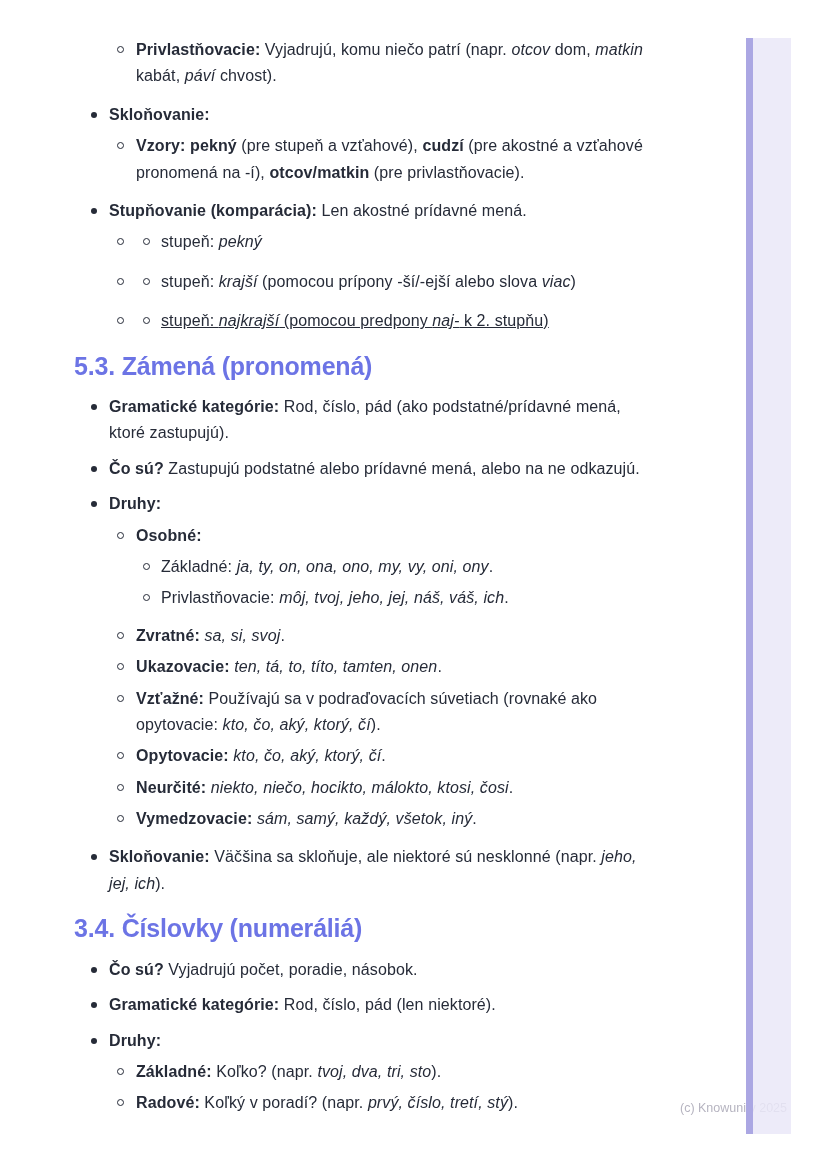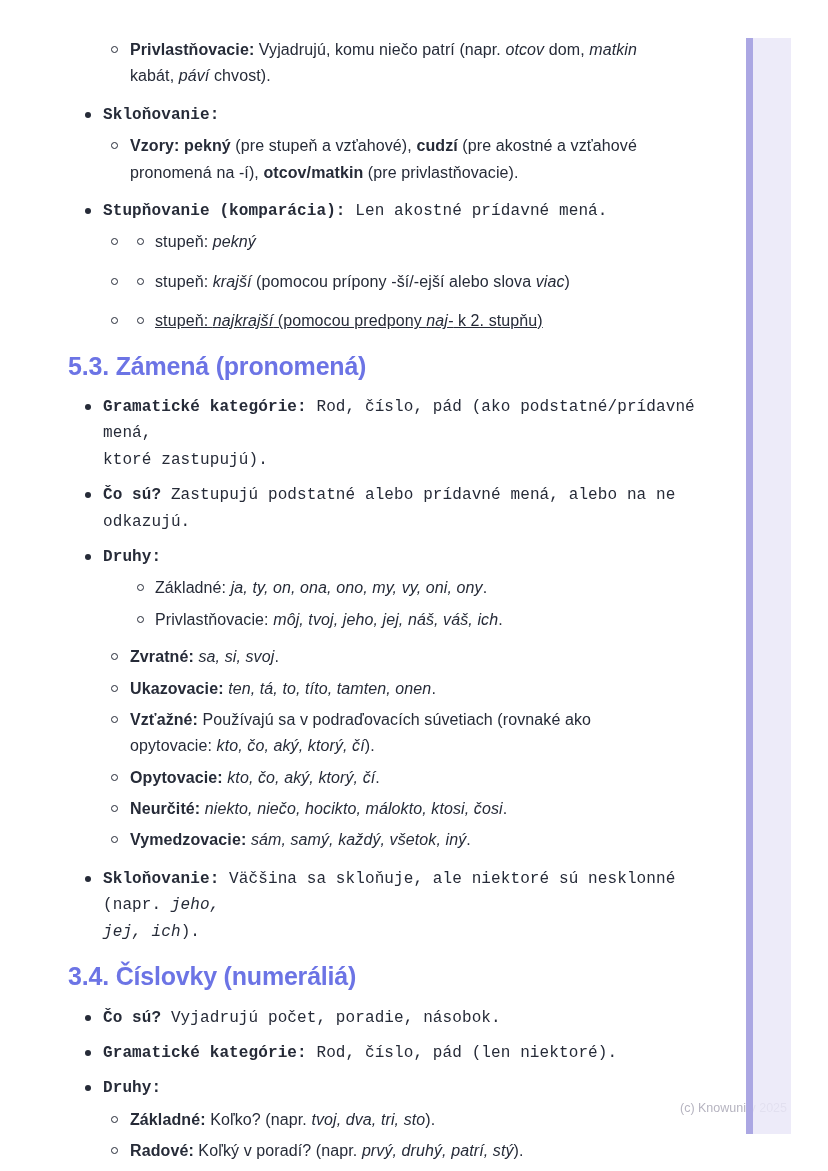--- a/index.html
+++ b/index.html
@@ -6,37 +6,37 @@
   .page{
     position:relative;
     width:828px;height:1171px;
     background:#ffffff;
     overflow:hidden;
     font-family:"Liberation Sans",sans-serif;
     color:#262b38;
   }
   .doc{
     position:absolute;
-    top:32px;left:68px;right:92px;
+    top:32px;left:74px;right:92px;
     font-size:16px;
     line-height:1.65;
     letter-spacing:0.1px;
   }
   .b{font-weight:700;}
   .i{font-style:italic;}
   .h2{
     font-size:25px;
     font-weight:700;
     color:var(--accent,#6c74e5);
     margin:15px 0 12px 0;
     letter-spacing:-0.2px;
     line-height:1.3;
   }
   .li{position:relative;margin-bottom:5px;}
-  .l1{padding-left:35px;margin-top:9px;font-family:Liberation Mono, monospace;}
+  .l1{padding-left:35px;margin-top:9px;}
   .l2{padding-left:62px;margin-top:5px;}
   .l3{padding-left:87px;margin-top:5px;}
   .l3.double{margin-top:13px;}
   .l1 + .l3.double{margin-top:4px;}
   .l3 + .l2{margin-top:11px;}
   .l2 + .l1, .l3 + .l1{margin-top:12px;}
   .m{position:absolute;display:inline-block;box-sizing:border-box;}
   .m.disc{width:6px;height:6px;border-radius:50%;background:#262b38;top:10px;}
   .m.circle{width:7px;height:7px;border-radius:50%;border:1.6px solid #262b38;top:9px;}
   .bar-dark{
@@ -69,32 +69,33 @@
       <div class="li l1" style="padding-left: 35px;"><span class="m disc" style="left: 17px;"></span><span><span class="b">Skloňovanie:</span></span></div>
       <div class="li l2" style="padding-left: 62px;"><span class="m circle" style="left: 43px;"></span><span><span class="b">Vzory: pekný</span><span> (pre stupeň a vzťahové), </span><span class="b">cudzí</span><span> (pre akostné a vzťahové</span><br><span>pronomená na -í), </span><span class="b">otcov/matkin</span><span> (pre privlastňovacie).</span></span></div>
       <div class="li l1" style="padding-left: 35px;"><span class="m disc" style="left: 17px;"></span><span><span class="b">Stupňovanie (komparácia):</span><span> Len akostné prídavné mená.</span></span></div>
       <div class="li l3 double" style="padding-left: 87px;"><span class="m circle" style="left: 43px;"></span><span class="m circle" style="left: 69px;"></span><span><span>stupeň: </span><span class="i">pekný</span></span></div>
       <div class="li l3 double" style="padding-left: 87px;"><span class="m circle" style="left: 43px;"></span><span class="m circle" style="left: 69px;"></span><span><span>stupeň: </span><span class="i">krajší</span><span> (pomocou prípony -ší/-ejší alebo slova </span><span class="i">viac</span><span>)</span></span></div>
       <div class="li l3 double" style="padding-left: 87px; text-decoration: underline;"><span class="m circle" style="left: 43px;"></span><span class="m circle" style="left: 69px;"></span><span><span>stupeň: </span><span class="i">najkrajší</span><span> (pomocou predpony </span><span class="i">naj-</span><span> k 2. stupňu)</span></span></div>
       <div class="h2">5.3. Zámená (pronomená)</div>
       <div class="li l1" style="padding-left: 35px;"><span class="m disc" style="left: 17px;"></span><span><span class="b">Gramatické kategórie:</span><span> Rod, číslo, pád (ako podstatné/prídavné mená,</span><br><span>ktoré zastupujú).</span></span></div>
       <div class="li l1" style="padding-left: 35px;"><span class="m disc" style="left: 17px;"></span><span><span class="b">Čo sú?</span><span> Zastupujú podstatné alebo prídavné mená, alebo na ne odkazujú.</span></span></div>
       <div class="li l1" style="padding-left: 35px;"><span class="m disc" style="left: 17px;"></span><span><span class="b">Druhy:</span></span></div>
+      <div class="li l2" style="padding-left: 62px;"><span class="m circle" style="left: 43px;"></span><span><span class="b">Osobné:</span></span></div>
       <div class="li l3" style="padding-left: 87px;"><span class="m circle" style="left: 69px;"></span><span><span>Základné: </span><span class="i">ja, ty, on, ona, ono, my, vy, oni, ony</span><span>.</span></span></div>
       <div class="li l3" style="padding-left: 87px;"><span class="m circle" style="left: 69px;"></span><span><span>Privlastňovacie: </span><span class="i">môj, tvoj, jeho, jej, náš, váš, ich</span><span>.</span></span></div>
       <div class="li l2" style="padding-left: 62px;"><span class="m circle" style="left: 43px;"></span><span><span class="b">Zvratné:</span><span> </span><span class="i">sa, si, svoj</span><span>.</span></span></div>
       <div class="li l2" style="padding-left: 62px;"><span class="m circle" style="left: 43px;"></span><span><span class="b">Ukazovacie:</span><span> </span><span class="i">ten, tá, to, títo, tamten, onen</span><span>.</span></span></div>
       <div class="li l2" style="padding-left: 62px;"><span class="m circle" style="left: 43px;"></span><span><span class="b">Vzťažné:</span><span> Používajú sa v podraďovacích súvetiach (rovnaké ako</span><br><span>opytovacie: </span><span class="i">kto, čo, aký, ktorý, čí</span><span>).</span></span></div>
       <div class="li l2" style="padding-left: 62px;"><span class="m circle" style="left: 43px;"></span><span><span class="b">Opytovacie:</span><span> </span><span class="i">kto, čo, aký, ktorý, čí</span><span>.</span></span></div>
       <div class="li l2" style="padding-left: 62px;"><span class="m circle" style="left: 43px;"></span><span><span class="b">Neurčité:</span><span> </span><span class="i">niekto, niečo, hocikto, málokto, ktosi, čosi</span><span>.</span></span></div>
       <div class="li l2" style="padding-left: 62px;"><span class="m circle" style="left: 43px;"></span><span><span class="b">Vymedzovacie:</span><span> </span><span class="i">sám, samý, každý, všetok, iný</span><span>.</span></span></div>
       <div class="li l1" style="padding-left: 35px;"><span class="m disc" style="left: 17px;"></span><span><span class="b">Skloňovanie:</span><span> Väčšina sa skloňuje, ale niektoré sú nesklonné (napr. </span><span class="i">jeho,</span><br><span class="i">jej, ich</span><span>).</span></span></div>
       <div class="h2">3.4. Číslovky (numeráliá)</div>
       <div class="li l1" style="padding-left: 35px;"><span class="m disc" style="left: 17px;"></span><span><span class="b">Čo sú?</span><span> Vyjadrujú počet, poradie, násobok.</span></span></div>
       <div class="li l1" style="padding-left: 35px;"><span class="m disc" style="left: 17px;"></span><span><span class="b">Gramatické kategórie:</span><span> Rod, číslo, pád (len niektoré).</span></span></div>
       <div class="li l1" style="padding-left: 35px;"><span class="m disc" style="left: 17px;"></span><span><span class="b">Druhy:</span></span></div>
       <div class="li l2" style="padding-left: 62px;"><span class="m circle" style="left: 43px;"></span><span><span class="b">Základné:</span><span> Koľko? (napr. </span><span class="i">tvoj, dva, tri, sto</span><span>).</span></span></div>
-      <div class="li l2" style="padding-left: 62px;"><span class="m circle" style="left: 43px;"></span><span><span class="b">Radové:</span><span> Koľký v poradí? (napr. </span><span class="i">prvý, druhý, patrí, stý</span><span>).</span></span></div>
+      <div class="li l2" style="padding-left: 62px;"><span class="m circle" style="left: 43px;"></span><span><span class="b">Radové:</span><span> Koľký v poradí? (napr. </span><span class="i">prvý, číslo, tretí, stý</span><span>).</span></span></div>
     </div>
   <div class="bar-dark"></div>
   <div class="bar-light"></div>
   <div class="footer">(c) Knowunity 2025</div>
 </div>
 
 </body></html>

